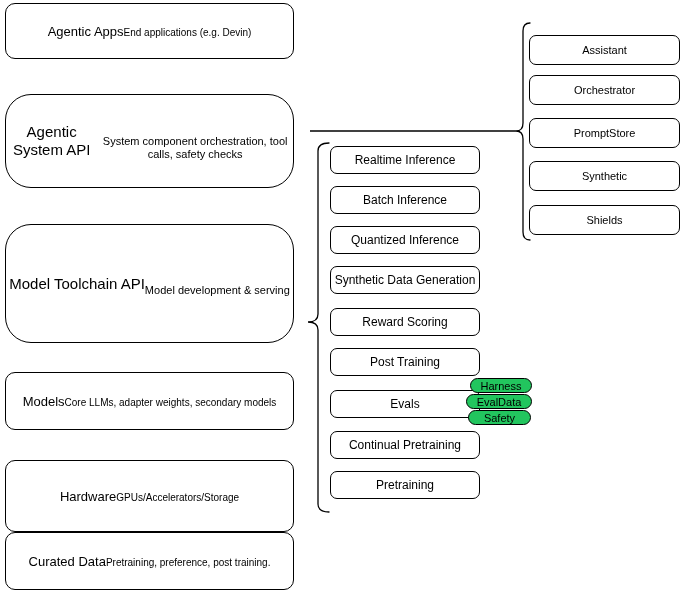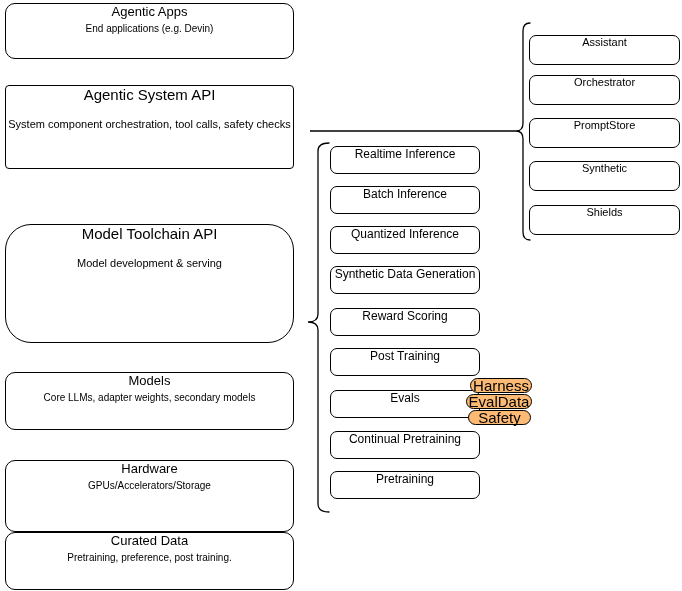--- a/index.html
+++ b/index.html
@@ -10,60 +10,60 @@
     font-family:"Liberation Sans", sans-serif;
     color:#000000;
     overflow:hidden;
   }
   .overlay{position:absolute;left:0;top:0;z-index:0;pointer-events:none;}
   .node{
     position:absolute;
     box-sizing:border-box;
     border:1.3px solid #000000;
     background:#ffffff;
-    display:flex;flex-direction:column;
-    align-items:center;justify-content:flex-start;
+    display:flex;flex-direction:row;
+    align-items:center;justify-content:center;
     text-align:center;
     z-index:1;
   }
   .left{left:5px;width:289px;}
   .left .title{font-size:13px;line-height:15px;}
   .left .subtitle{font-size:10px;line-height:12px;margin-top:4px;}
   .left.big .title{font-size:15px;line-height:18px;}
   .left.big .subtitle{font-size:11px;line-height:13px;margin-top:14px;}
   .mid{left:330px;width:150px;height:28px;border-radius:7px;font-size:12px;}
   .rightcol{left:529px;width:151px;height:30px;border-radius:7px;font-size:11px;}
   .pill{
     position:absolute;
     box-sizing:border-box;
     border:1.2px solid #000000;
-    background:#fdba74;
+    background:#22c55e;
     border-radius:9px;
     display:flex;align-items:center;justify-content:center;
-    font-size:15px;
+    font-size:11px;
     z-index:2;
   }
 </style>
 </head>
 <body>
 
 <div class="canvas">
 
   <svg class="overlay" width="682" height="591" viewBox="0 0 682 591">
     <line x1="310" y1="131" x2="516" y2="131" stroke="#000000" stroke-width="1.3"></line>
     <path d="M 329 143 Q 318 143 318 151 L 318 314 Q 318 322 308 322 Q 318 322 318 330 L 318 504 Q 318 512 329 512" fill="none" stroke="#000000" stroke-width="1.3" stroke-linecap="round"></path>
     <path d="M 530 23 Q 523 23 523 31 L 523 123 Q 523 131 516 131 Q 523 131 523 139 L 523 232 Q 523 240 530 240" fill="none" stroke="#000000" stroke-width="1.3" stroke-linecap="round"></path>
   </svg>
 
   <div class="node left" style="top:3px;height:56px;border-radius:10px">
     <div class="title">Agentic Apps</div>
     <div class="subtitle">End applications (e.g. Devin)</div>
   </div>
 
-  <div class="node left big" style="top:85px;height:84px;border-radius:4px">
+  <div class="node left big" style="top:94px;height:94px;border-radius:26px">
     <div class="title">Agentic System API</div>
     <div class="subtitle">System component orchestration, tool calls, safety checks</div>
   </div>
 
   <div class="node left big" style="top:224px;height:119px;border-radius:26px">
     <div class="title">Model Toolchain API</div>
     <div class="subtitle">Model development &amp; serving</div>
   </div>
 
   <div class="node left" style="top:372px;height:58px;border-radius:10px">

